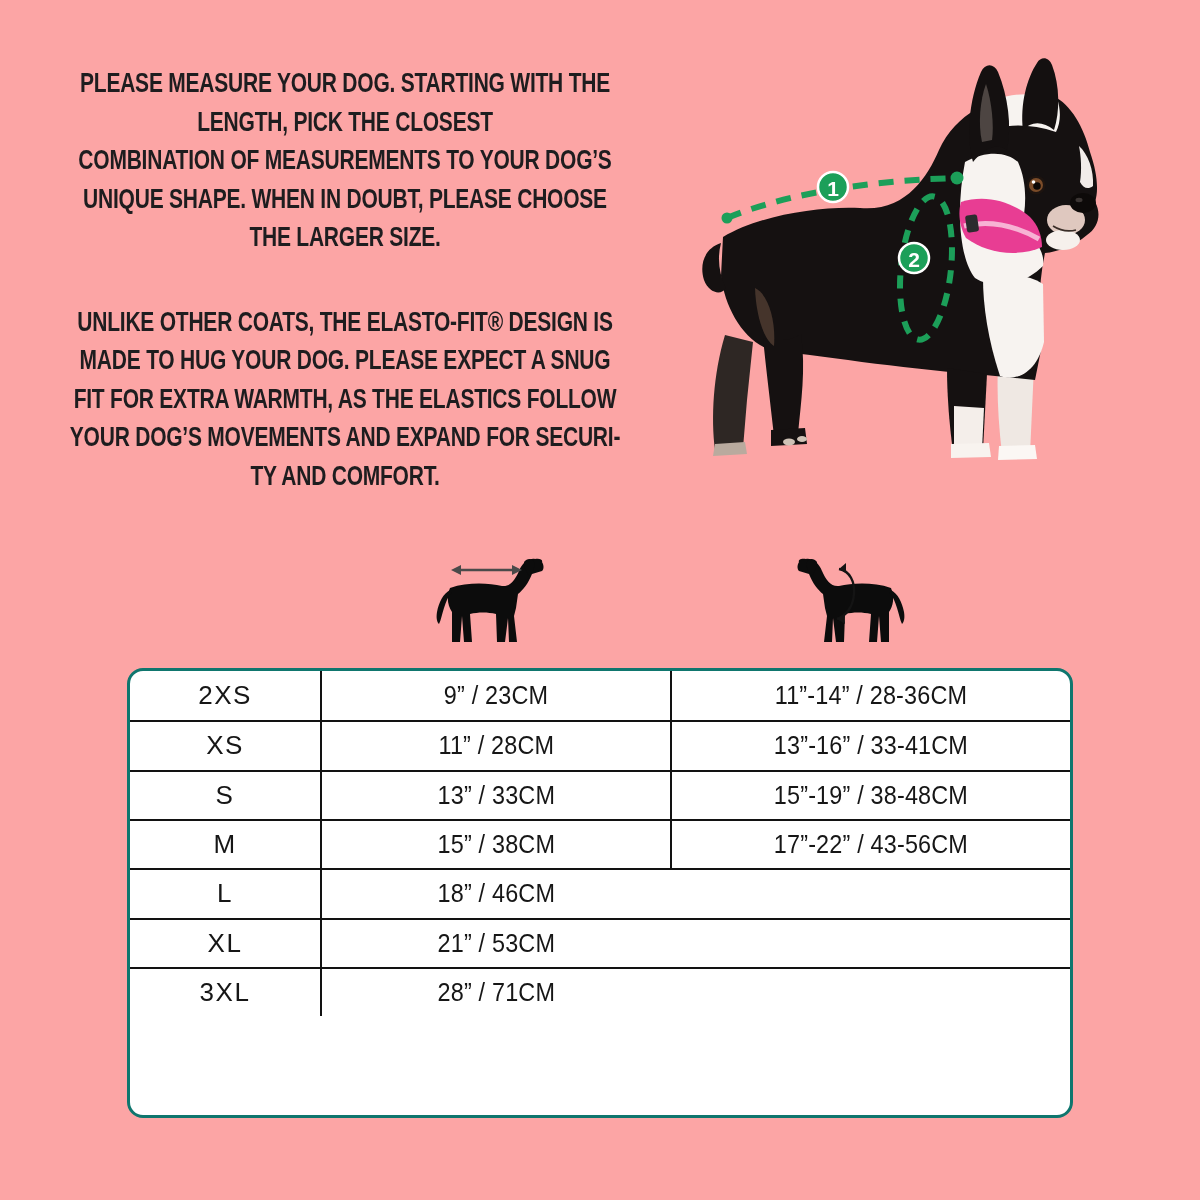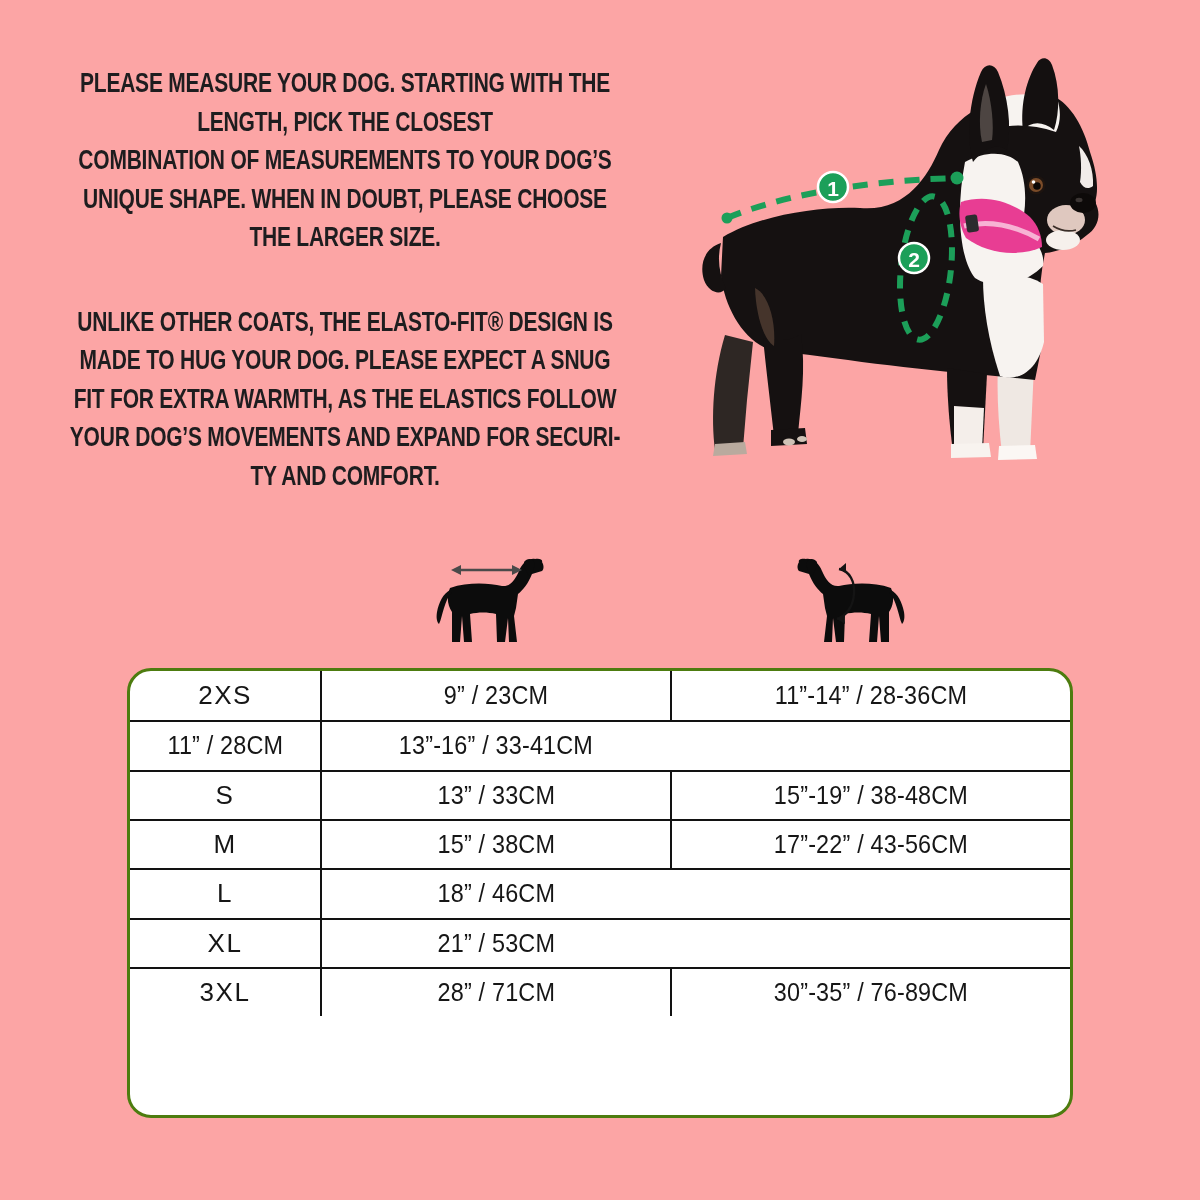--- a/index.html
+++ b/index.html
@@ -11,21 +11,21 @@
   .intro p{margin:0;white-space:pre;text-align:center;
            font-weight:700;font-size:28px;line-height:38.5px;letter-spacing:-0.3px;
            transform:scaleX(0.75);transform-origin:400px 0;color:#1e1d1f;}
   .intro p.second{margin-top:46px;}
 
   
   .abs{position:absolute;}
 
   
   .size-table{position:absolute;left:127px;top:668px;width:946px;height:450px;
-              box-sizing:border-box;border:3px solid #4d7c0f;border-radius:24px;
+              box-sizing:border-box;border:3px solid #0f766e;border-radius:16px;
               overflow:hidden;display:grid;grid-template-rows:repeat(9,1fr);background:#fff;}
   .trow{display:grid;grid-template-columns:190px 350px 1fr;border-top:2px solid #121212;}
   .trow:first-child{border-top:none;}
   .tcell{display:flex;align-items:center;justify-content:center;
          font-size:26px;font-weight:500;color:#161616;border-left:2px solid #121212;}
   .tcell:first-child{border-left:none;letter-spacing:1.5px;}
   .tcell .nums{display:inline-block;transform:scaleX(0.9);letter-spacing:0.2px;white-space:nowrap;}
 
   
   .badge-num{font-family:"Liberation Sans",sans-serif;font-size:21px;font-weight:700;fill:#ffffff;}
@@ -193,20 +193,21 @@
   <div class="trow">
       <div class="tcell">2XS</div>
       <div class="tcell">
           <span class="nums">9” / 23CM</span>
         </div>
       <div class="tcell">
           <span class="nums">11”-14” / 28-36CM</span>
         </div>
     </div>
       <div class="trow">
+      <div class="tcell">XS</div>
       <div class="tcell">
           <span class="nums">11” / 28CM</span>
         </div>
       <div class="tcell">
           <span class="nums">13”-16” / 33-41CM</span>
         </div>
     </div>
       <div class="trow">
       <div class="tcell">S</div>
       <div class="tcell">
@@ -235,19 +236,16 @@
       <div class="tcell">XL</div>
       <div class="tcell">
           <span class="nums">21” / 53CM</span>
         </div>
     </div>
       <div class="trow">
       <div class="tcell">3XL</div>
       <div class="tcell">
           <span class="nums">28” / 71CM</span>
         </div>
-      <div class="tcell">
-          <span class="nums">30”-35” / 76-89CM</span>
-        </div>
     </div>
     </div>
 
 </div>
 
 </body></html>

